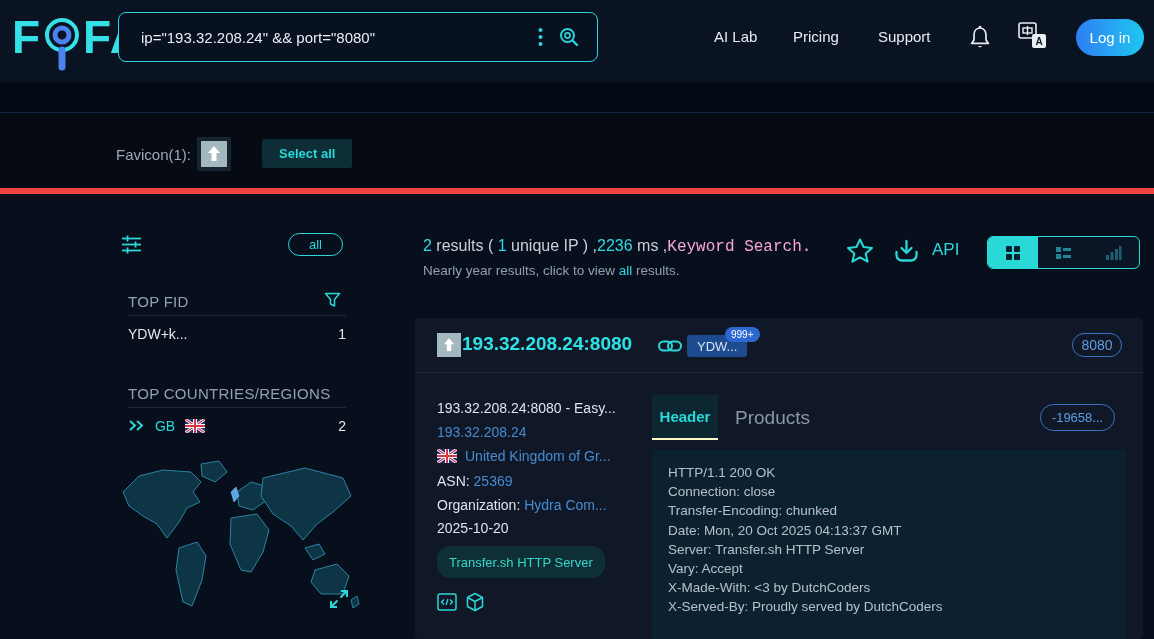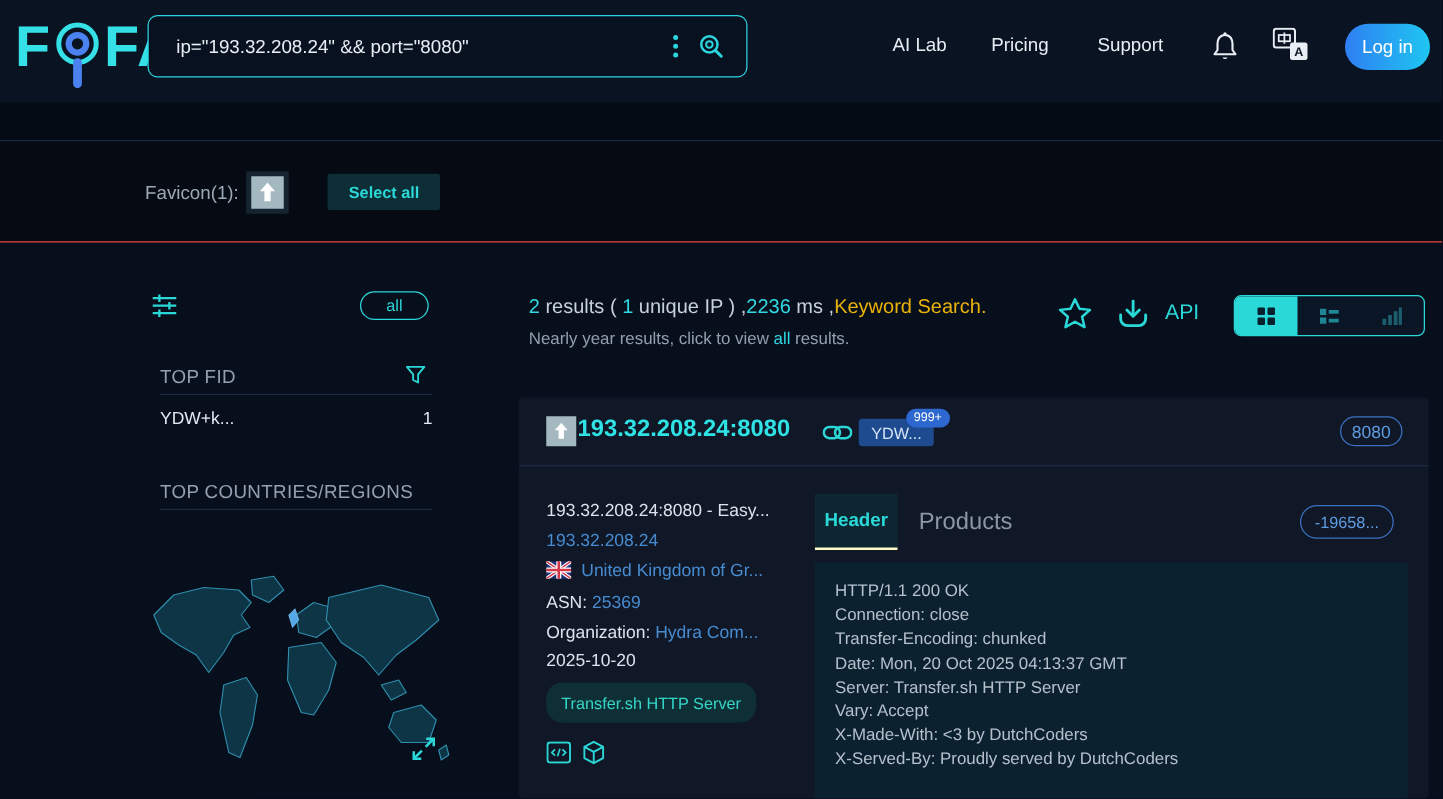--- a/index.html
+++ b/index.html
@@ -23,21 +23,21 @@
   .nav-ai{ left:714px; } .nav-pricing{ left:793px; } .nav-support{ left:878px; }
   .bell{ position:absolute; left:968px; top:24px; }
   .translate{ position:absolute; left:1018px; top:22px; }
   .login-btn{ position:absolute; left:1076px; top:19px; width:68px; height:37px; border-radius:19px;
               background:linear-gradient(90deg,#2e7ff2,#1fc6f1); color:#fff; font-size:15px;
               display:flex; align-items:center; justify-content:center; cursor:pointer; }
 
   
   .strip{ position:absolute; left:0; top:82px; width:1154px; height:30px; background:#050b15; }
   .favbar{ position:absolute; left:0; top:112px; width:1154px; height:82px; background:#050a13;
-           border-top:1px solid #182740; border-bottom:1px solid #ef4444; }
+           border-top:1px solid #182740; border-bottom:6px solid #ef4444; }
   .favbar-label{ position:absolute; left:116px; top:33px; color:#9da9b7; font-size:15px; }
   .fav-tile{ position:absolute; left:197px; top:24px; width:34px; height:34px; background:#16242f;
              display:flex; align-items:center; justify-content:center; cursor:pointer; }
   .fav-img{ width:26px; height:26px; background:#a3b8bf; display:flex; align-items:center; justify-content:center; }
   .select-all{ position:absolute; left:262px; top:26px; height:29px; padding:0 17px; background:#0e2e37;
                color:#2bd8d8; font-size:13px; font-weight:bold; display:flex; align-items:center;
                border-radius:2px; cursor:pointer; }
 
   
   .sliders{ position:absolute; left:122px; top:235px; cursor:pointer; }
@@ -52,21 +52,21 @@
   .facet-row{ position:absolute; left:128px; width:218px; font-size:14px; color:#e4eaf1; }
   .r-fid{ top:326px; } .r-cty{ top:418px; }
   .facet-count{ position:absolute; right:0; top:0; color:#e4eaf1; }
   .cty-label{ color:#2bd8d8; margin:0 6px 0 6px; cursor:pointer; }
   .map-wrap{ position:absolute; left:105px; top:452px; }
   .expand{ position:absolute; left:328px; top:588px; cursor:pointer; }
 
   
   .summary{ position:absolute; left:423px; top:237px; font-size:16px; color:#c7d1db; }
   .summary .num{ color:#31d9e2; }
-  .summary .kw{ color:#eab308; }
+  .summary .kw{ color:#f9a8d4;font-family:Liberation Mono, monospace; }
   .subnote{ position:absolute; left:423px; top:263px; font-size:13.5px; color:#92a0ae; }
   .subnote .all{ color:#31d9e2; cursor:pointer; }
   .star{ position:absolute; left:846px; top:237px; cursor:pointer; }
   .download{ position:absolute; left:893px; top:238px; cursor:pointer; }
   .api{ position:absolute; left:932px; top:240px; color:#2bd8d8; font-size:17px; cursor:pointer; }
   .view-toggle{ position:absolute; left:987px; top:236px; width:153px; height:33px;
                 border:1px solid #2bd8d8; border-radius:6px; background:#0a1626; display:flex; overflow:hidden; }
   .vt{ flex:1; display:flex; align-items:center; justify-content:center; cursor:pointer; }
   .vt.active{ background:#2bd8d8; }
 
@@ -206,20 +206,41 @@
     </svg>
   </div>
   <div class="facet-div d-fid"></div>
   <div class="facet-row r-fid">
     <span>YDW+k...</span>
     <span class="facet-count">1</span>
   </div>
 
   <div class="facet-title t-cty">TOP COUNTRIES/REGIONS</div>
   <div class="facet-div d-cty"></div>
+  <div class="facet-row r-cty">
+    <span style="display:inline-block;vertical-align:-1px;">
+      <svg width="17" height="13" viewBox="0 0 17 13">
+        <polyline points="2,2 7,6.5 2,11" fill="none" stroke="#2bd8d8" stroke-width="2"></polyline>
+        <polyline points="9,2 14,6.5 9,11" fill="none" stroke="#2bd8d8" stroke-width="2"></polyline>
+      </svg>
+    </span>
+    <span class="cty-label">GB</span>
+    <span style="display:inline-block;vertical-align:-2px;">
+      <svg width="20" height="14" viewBox="0 0 20 14">
+        <rect width="20" height="14" fill="#20337a"></rect>
+        <path d="M0,0 L20,14 M20,0 L0,14" stroke="#ffffff" stroke-width="3"></path>
+        <path d="M0,0 L20,14 M20,0 L0,14" stroke="#d4364a" stroke-width="1.2"></path>
+        <rect x="8" y="0" width="4" height="14" fill="#ffffff"></rect>
+        <rect x="0" y="5" width="20" height="4" fill="#ffffff"></rect>
+        <rect x="9" y="0" width="2" height="14" fill="#d4364a"></rect>
+        <rect x="0" y="6" width="20" height="2" fill="#d4364a"></rect>
+      </svg>
+    </span>
+    <span class="facet-count">2</span>
+  </div>
 
   <div class="map-wrap">
     <svg width="256" height="176" viewBox="0 0 256 176">
       <g fill="#0e3545" stroke="#2f8fae" stroke-width="0.9" stroke-linejoin="round">
         <path d="M18,40 L34,24 L58,18 L86,20 L96,30 L88,40 L95,50 L82,56 L74,70 L62,86 L52,72 L38,64 L24,54 Z"></path>
         <path d="M96,12 L114,9 L122,20 L110,30 L97,24 Z"></path>
         <path d="M74,96 L92,90 L101,104 L97,128 L87,154 L78,150 L71,118 Z"></path>
         <path d="M132,40 L146,30 L160,34 L162,48 L148,58 L134,54 Z"></path>
         <path d="M126,66 L152,62 L164,78 L158,100 L146,120 L136,118 L125,92 Z"></path>
         <path d="M158,26 L200,16 L238,26 L246,44 L228,60 L212,72 L198,88 L186,74 L168,62 L156,44 Z"></path>

